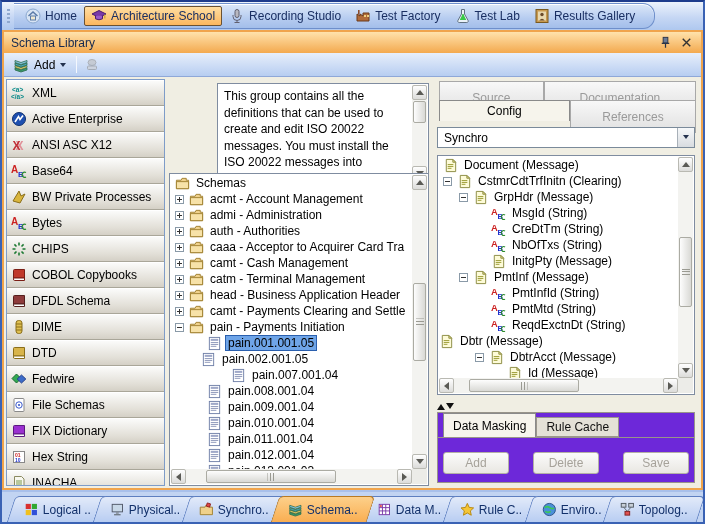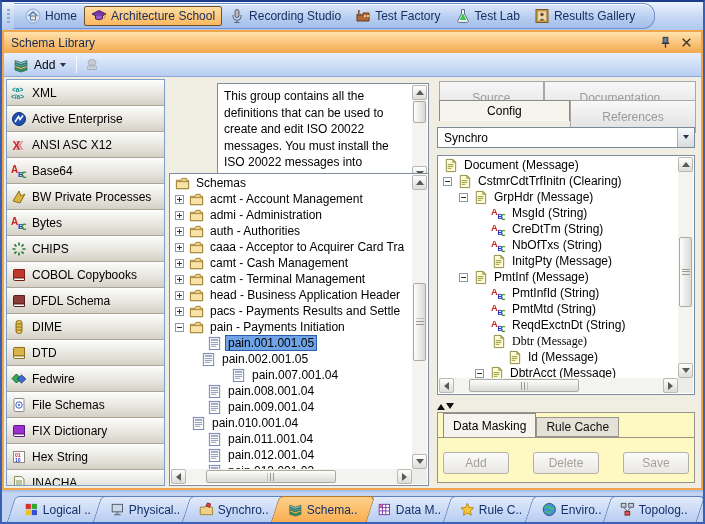--- a/index.html
+++ b/index.html
@@ -76,21 +76,21 @@
   .rtab-row { position:absolute; left:6px; right:3px; display:flex; }
   .rtab { height:33px; display:flex; align-items:center; justify-content:center; background:linear-gradient(180deg,#F8F8F8,#E0E0E0); border:1px solid #A8A8A8; color:#9A9A9A; cursor:pointer; }
   .rtab.active { background:#F6F4EC; color:#000; border-color:#8A8A8A; border-bottom:none; height:21px; z-index:2; }
   #doc-select { position:absolute; top:48px; left:4px; right:4px; height:21px; background:#fff; border:1px solid #7A8A9A; cursor:pointer; }
   #doc-select .val { position:absolute; left:6px; top:3px; color:#000; }
   #doc-select .dd-btn { position:absolute; right:0; top:0; bottom:0; width:17px; background:linear-gradient(180deg,#F6F8FA,#D8DCE0); border-left:1px solid #A8B0B8; display:flex; align-items:center; justify-content:center; }
   #config-box { position:absolute; top:76px; left:4px; right:4px; height:240px; background:#fff; border:1px solid #7F8CA0; overflow:hidden; }
   #splitter { position:absolute; top:320px; left:4px; height:11px; display:flex; gap:1px; align-items:center; cursor:row-resize; }
   #splitter .t-up { width:0;height:0;border:4px solid transparent;border-bottom:6px solid #111; }
   #splitter .t-dn { width:0;height:0;border:4px solid transparent;border-top:6px solid #111; margin-top:6px; }
-  #mask-group { position:absolute; top:333px; left:4px; right:4px; bottom:3px; border:1px solid #98948A; background:#fef9c3; }
+  #mask-group { position:absolute; top:333px; left:4px; right:4px; bottom:3px; border:1px solid #98948A; background:#6d28d9; }
   .gtab-row { height:25px; display:flex; align-items:flex-end; padding-left:5px; border-bottom:1px solid #98948A; }
   .gtab { padding:0 9px; display:flex; align-items:center; cursor:pointer; }
   .gtab.active { background:#F6F4EC; border:1px solid #8A8A8A; border-bottom:none; height:24px; color:#000; }
   .gtab.idle { background:#E4E1D7; border:1px solid #9A968C; height:20px; color:#111; }
   .btn-row { display:flex; justify-content:center; gap:24px; margin-top:14px; }
   .dis-btn { width:66px; height:22px; background:linear-gradient(180deg,#FBFBFB,#E9E7E2); border:1px solid #B4B0A6; border-radius:3px; color:#A6A29A; display:flex; align-items:center; justify-content:center; cursor:default; }
 
   
   #bottom-strip { position:absolute; bottom:2px; left:2px; right:2px; height:30px; background:#C2D4F2; overflow:hidden; }
   #bottom-gray { position:absolute; bottom:0; left:55px; width:380px; height:5px; background:#C7CBCE; }
@@ -492,21 +492,21 @@
               <span class="lbl">head - Business Application Header</span>
             </div>
             <div class="trow" style="padding-left: 4px;">
               <span class="exp plus"></span>
               <span class="ico">
                 <svg viewBox="0 0 16 16">
                   <path d="M1.5 4.5 h5 l1 -2 h4.5 v2 h2.5 v9 H1.5z" fill="#EFD18C" stroke="#A08030"></path>
                   <path d="M1.5 6 h13 v7.5 h-13z" fill="#F7E2A8" stroke="#A08030"></path>
                 </svg>
               </span>
-              <span class="lbl">pacs - Payments Results and Settle</span>
+              <span class="lbl">camt - Payments Clearing and Settle</span>
             </div>
             <div class="trow" style="padding-left: 4px;">
               <span class="exp"></span>
               <span class="ico">
                 <svg viewBox="0 0 16 16">
                   <path d="M1.5 4.5 h5 l1 -2 h4.5 v2 h2.5 v9 H1.5z" fill="#EFD18C" stroke="#A08030"></path>
                   <path d="M1.5 6 h13 v7.5 h-13z" fill="#F7E2A8" stroke="#A08030"></path>
                 </svg>
               </span>
               <span class="lbl">pain - Payments Initiation</span>
@@ -554,21 +554,21 @@
             <div class="trow" style="padding-left: 36px;">
               <span class="ico">
                 <svg viewBox="0 0 16 16">
                   <rect x="2.5" y="1.5" width="11" height="13" fill="#fff" stroke="#7080A8"></rect>
                   <rect x="4" y="3" width="8" height="2.2" fill="#9FA8C8"></rect>
                   <path d="M4 7 h8 M4 9 h8 M4 11 h6" stroke="#8A94B8"></path>
                 </svg>
               </span>
               <span class="lbl">pain.009.001.04</span>
             </div>
-            <div class="trow" style="padding-left: 20px;">
+            <div class="trow" style="padding-left: 36px;">
               <span class="ico">
                 <svg viewBox="0 0 16 16">
                   <rect x="2.5" y="1.5" width="11" height="13" fill="#fff" stroke="#7080A8"></rect>
                   <rect x="4" y="3" width="8" height="2.2" fill="#9FA8C8"></rect>
                   <path d="M4 7 h8 M4 9 h8 M4 11 h6" stroke="#8A94B8"></path>
                 </svg>
               </span>
               <span class="lbl">pain.010.001.04</span>
             </div>
             <div class="trow" style="padding-left: 36px;">
@@ -751,50 +751,50 @@
             <div class="trow" style="padding-left: 52px;">
               <span class="ico">
                 <svg viewBox="0 0 16 16">
                   <text x="0" y="10" font-size="10" font-weight="bold" fill="#CC2222">A</text>
                   <text x="7" y="13.5" font-size="8" font-weight="bold" fill="#2233CC">B</text>
                   <path d="M15 9.5 a2.6 2.6 0 1 0 0 4.5" stroke="#2A8A2A" fill="none" stroke-width="1.2"></path>
                 </svg>
               </span>
               <span class="lbl">ReqdExctnDt (String)</span>
             </div>
-            <div class="trow" style="padding-left: 52px; font-family: Liberation Serif, serif;">
+            <div class="trow" style="">
               <span class="ico">
                 <svg viewBox="0 0 16 16">
                   <path d="M3.5 1.5 h7 l3 3 v10 h-10z" fill="#FDFBD8" stroke="#8A8A40"></path>
                   <path d="M10.5 1.5 v3 h3z" fill="#F0E890" stroke="#8A8A40"></path>
                   <path d="M5 7 h6 M5 9 h6 M5 11 h4" stroke="#99992F"></path>
                 </svg>
               </span>
               <span class="lbl">Dbtr (Message)</span>
             </div>
-            <div class="trow" style="padding-left: 68px;">
+            <div class="trow" style="padding-left: 36px;">
+              <span class="exp"></span>
               <span class="ico">
                 <svg viewBox="0 0 16 16">
                   <path d="M3.5 1.5 h7 l3 3 v10 h-10z" fill="#FDFBD8" stroke="#8A8A40"></path>
                   <path d="M10.5 1.5 v3 h3z" fill="#F0E890" stroke="#8A8A40"></path>
                   <path d="M5 7 h6 M5 9 h6 M5 11 h4" stroke="#99992F"></path>
                 </svg>
               </span>
-              <span class="lbl">Id (Message)</span>
-            </div>
-            <div class="trow" style="padding-left: 36px;">
-              <span class="exp"></span>
+              <span class="lbl">DbtrAcct (Message)</span>
+            </div>
+            <div class="trow" style="padding-left: 68px;">
               <span class="ico">
                 <svg viewBox="0 0 16 16">
                   <path d="M3.5 1.5 h7 l3 3 v10 h-10z" fill="#FDFBD8" stroke="#8A8A40"></path>
                   <path d="M10.5 1.5 v3 h3z" fill="#F0E890" stroke="#8A8A40"></path>
                   <path d="M5 7 h6 M5 9 h6 M5 11 h4" stroke="#99992F"></path>
                 </svg>
               </span>
-              <span class="lbl">DbtrAcct (Message)</span>
+              <span class="lbl">Id (Message)</span>
             </div>
           </div>
         <div class="sb-v">
           <div class="sb-btn" style="top:0;">
               <span class="tri up"></span>
             </div>
           <div class="thumb-v" style="top:80px; height:70px;">
               <span class="grip-lines"></span>
             </div>
           <div class="sb-btn" style="bottom:0;">

